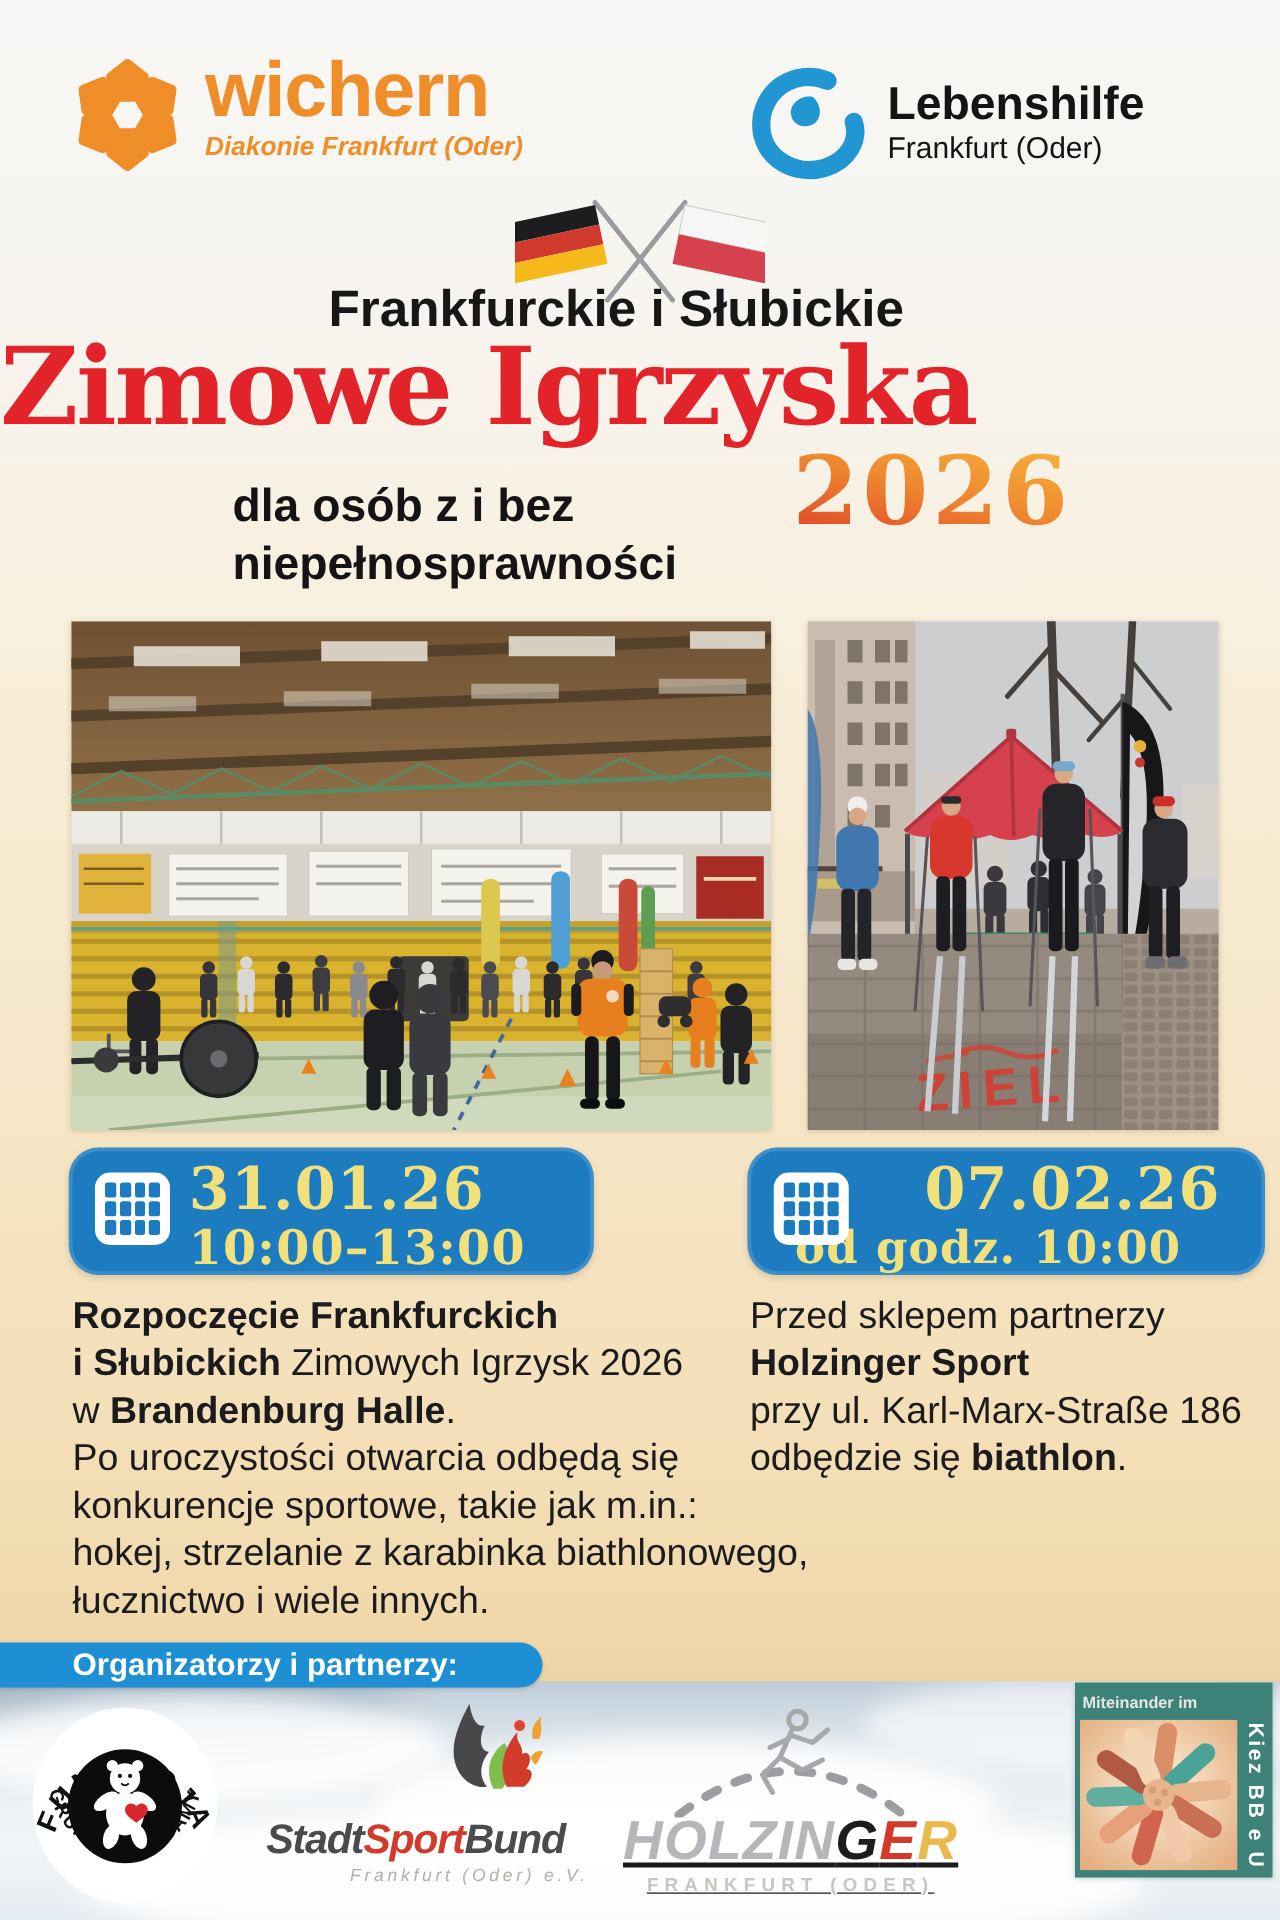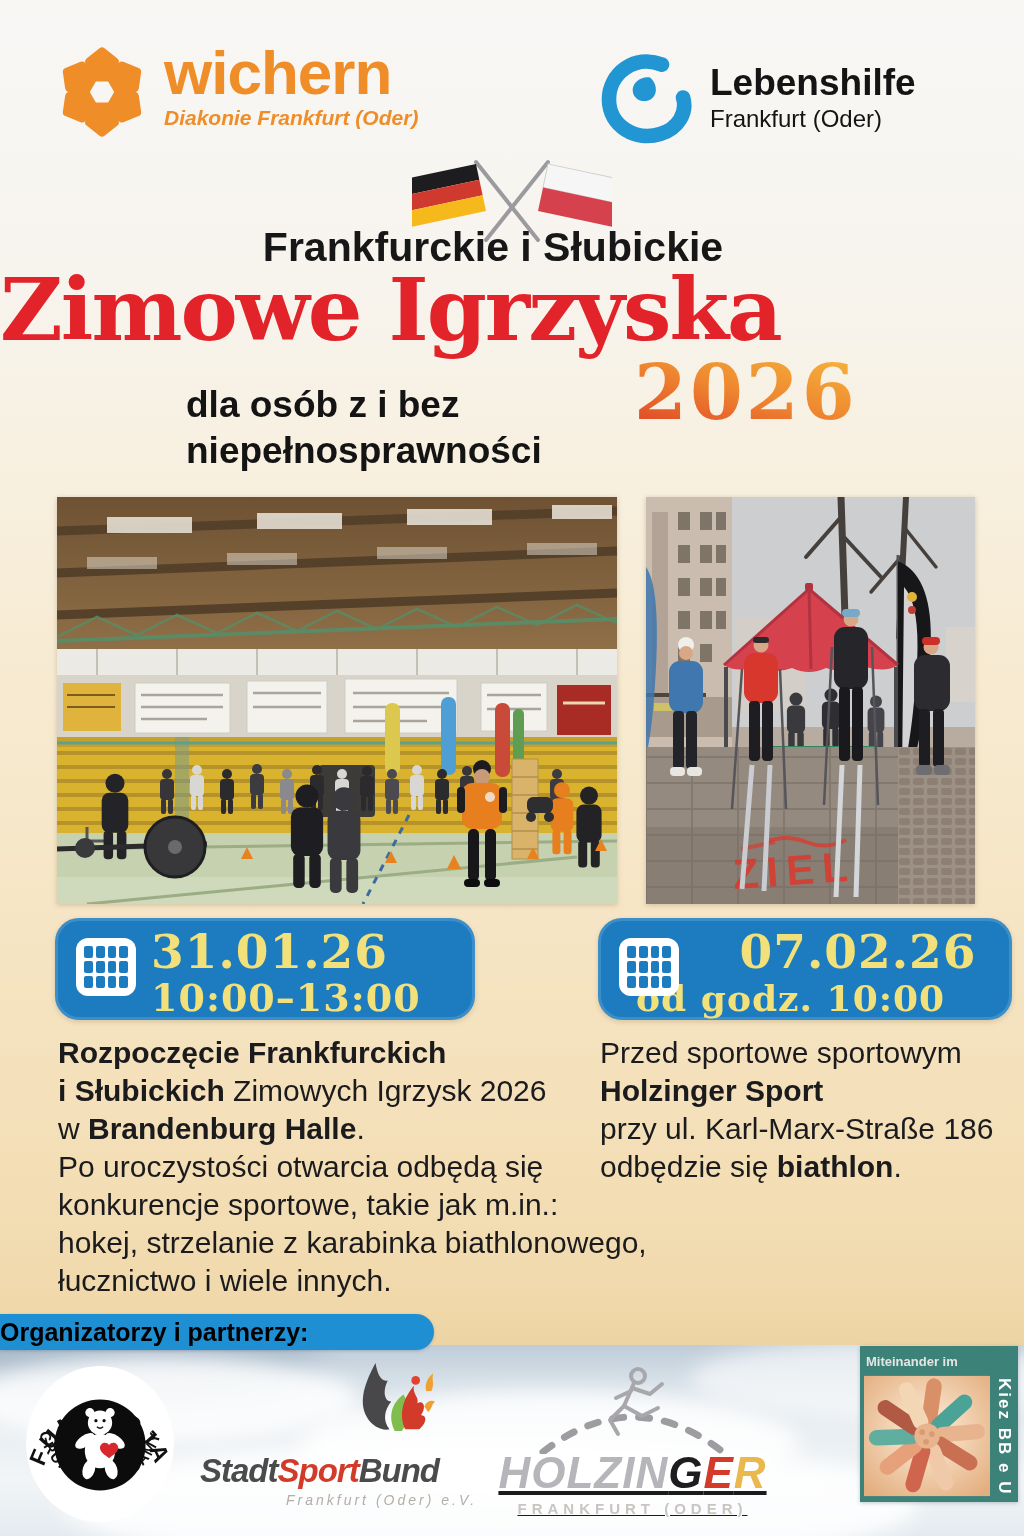--- a/index.html
+++ b/index.html
@@ -52,24 +52,24 @@
   .banner-right{left:598px;width:414px;}
   .banner-right .l1{margin:8px 0 0 106px;font-size:47px;line-height:52px;text-align:center;}
   .banner-right .l2{margin:0 0 0 38px;font-size:36px;line-height:40px;}
   
   .desc{font-size:30px;line-height:38px;color:#1b1b1d;}
   .desc .b{font-weight:700;}
   .desc-left{left:58px;top:1034px;width:660px;}
   .desc-right{left:600px;top:1034px;width:420px;}
   
   .org-banner{left:0;top:1314px;width:434px;height:36px;background:#1f8fd3;border-radius:0 18px 18px 0;
-    color:#000000;font-size:25px;font-weight:700;line-height:36px;box-sizing:border-box;
+    color:#ffffff;font-size:25px;font-weight:700;line-height:36px;padding-left:58px;box-sizing:border-box;
     box-shadow:0 1px 3px rgba(40,60,90,.25);}
   
-  .ssb{left:200px;top:1356px;width:265px;display:flex;flex-direction:column;}
+  .ssb{left:200px;top:1356px;width:265px;display:flex;flex-direction:column;align-items:center;}
   .ssb-icon{align-self:center;margin-left:120px;}
   .ssb-word{font-size:33px;font-weight:700;font-style:italic;color:#4b4b4d;letter-spacing:-1px;white-space:nowrap;}
   .ssb-word .sp{color:#d23a2a;}
   .ssb-sub{font-size:14px;font-style:italic;letter-spacing:3px;color:#b4aea6;padding-left:86px;margin-top:2px;white-space:nowrap;}
   .holz{left:490px;top:1364px;width:285px;display:flex;flex-direction:column;align-items:center;text-decoration:underline;}
   .holz-word{font-size:44px;font-weight:700;font-style:italic;letter-spacing:1px;white-space:nowrap;margin-top:-6px;}
   .holz-word .p1{color:#b5b5ba;}
   .holz-word .p2{color:#1d1d1f;}
   .holz-word .p3{color:#d33a2a;}
   .holz-word .p4{color:#e9b94d;}
@@ -459,21 +459,21 @@
         <span></span>
         <span></span>
         <span></span>
         <span></span>
     </div>
     <div class="dl l1">07.02.26</div>
     <div class="dl l2">od godz. 10:00</div>
   </div>
 
   <div class="abs desc desc-left"><span class="b">Rozpoczęcie Frankfurckich</span><br><span class="b">i Słubickich</span><span> Zimowych Igrzysk 2026</span><br><span>w </span><span class="b">Brandenburg Halle</span><span>.</span><br><span>Po uroczystości otwarcia odbędą się</span><br><span>konkurencje sportowe, takie jak m.in.:</span><br><span>hokej, strzelanie z karabinka biathlonowego,</span><br><span>łucznictwo i wiele innych.</span></div>
-  <div class="abs desc desc-right"><span>Przed sportowe sportowym</span><br><span class="b">Holzinger Sport</span><br><span>przy ul. Karl-Marx-Straße 186</span><br><span>odbędzie się </span><span class="b">biathlon</span><span>.</span></div>
+  <div class="abs desc desc-right"><span>Przed sklepem partnerzy</span><br><span class="b">Holzinger Sport</span><br><span>przy ul. Karl-Marx-Straße 186</span><br><span>odbędzie się </span><span class="b">biathlon</span><span>.</span></div>
 
   <div class="abs org-banner">Organizatorzy i partnerzy:</div>
 
   <svg class="abs fundacja" width="152" height="160" viewBox="0 0 150 158">
     <ellipse cx="75" cy="79" rx="73" ry="77" fill="#ffffff"></ellipse>
     <defs>
       <path id="fund-arc-top" d="M 22 95 A 57 57 0 0 1 128 95" fill="none"></path>
       <path id="fund-arc-bot" d="M 16 72 A 61 61 0 0 0 134 72" fill="none"></path>
     </defs>
     <text font-size="23" font-weight="bold" fill="#111" letter-spacing="3" font-family="Liberation Sans, sans-serif">

